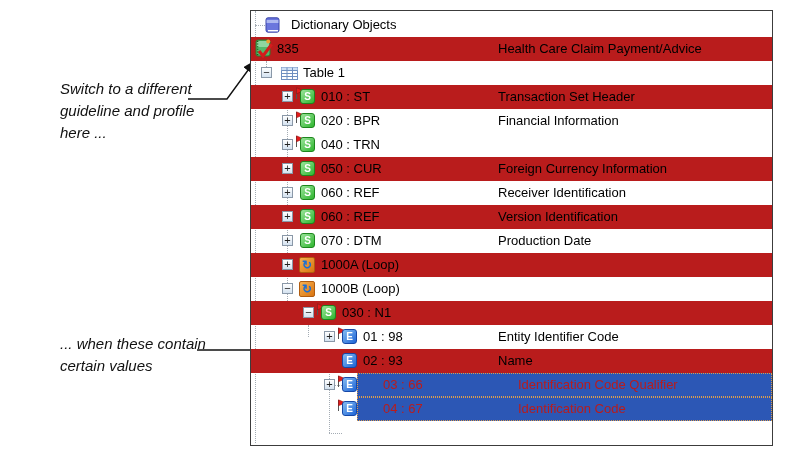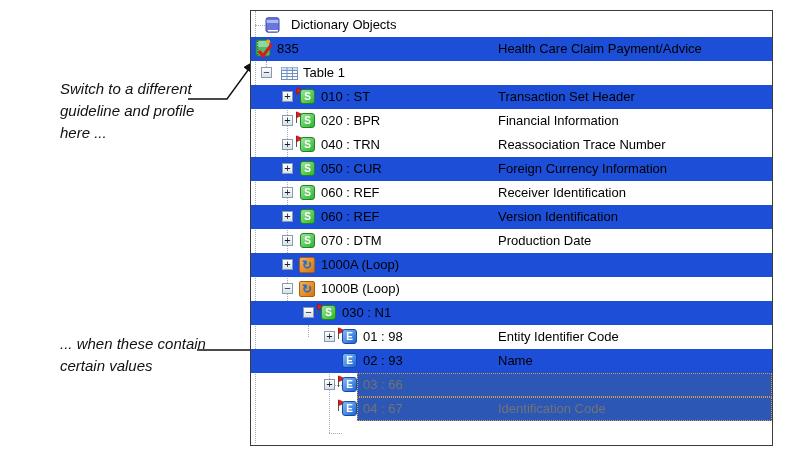--- a/index.html
+++ b/index.html
@@ -17,31 +17,31 @@
   #arrows{position:absolute;left:0;top:0;pointer-events:none;}
 
   
   .panel{
     position:absolute;left:250px;top:10px;width:523px;height:436px;
     background:#fff;border:1px solid #3c3c3c;box-sizing:border-box;
     font-size:13px;color:#000;
   }
   .rows{position:absolute;left:0;top:0;right:0;bottom:0;padding-top:2px;}
   .row{position:relative;height:24px;}
-  .row.stripe{background:#1d4ed8;text-decoration:underline;}
+  .row.stripe{background:#b91c1c;text-decoration:underline;}
   .lbl{position:absolute;top:0;line-height:24px;white-space:nowrap;}
   .desc{position:absolute;left:247px;top:0;line-height:24px;white-space:nowrap;}
   .row.gray .lbl,.row.gray .desc{color:#b3b3ab;}
 
   
   .row.sel::before{
     content:"";position:absolute;left:106px;right:0;top:0;bottom:0;
     background:#2c57b5;border:1px dotted #d79b4f;box-sizing:border-box;
   }
-  .row.sel .lbl,.row.sel .desc{color:#737373;}
+  .row.sel .lbl,.row.sel .desc{color:#b91c1c;margin-left:20px;}
 
   
   .exp{
     position:absolute;top:6px;width:11px;height:11px;box-sizing:border-box;
     border:1px solid #8a98a8;background:linear-gradient(#ffffff,#d4e2f0);
     text-align:center;font-size:11px;line-height:9px;color:#222;cursor:pointer;
   }
   .exp.plus::before{content:"+";}
   .exp.minus::before{content:"\2212";}
 
@@ -160,21 +160,20 @@
 
 
     <div class="row">
       <span class="exp plus" style="left:31px"></span>
       <span class="flag" style="left:43px"><svg width="10" height="13" viewBox="0 0 10 13">
             <line x1="2.5" y1="1" x2="2.5" y2="12" stroke="#555" stroke-width="1"></line>
             <path d="M2.5 0.8 L9.4 3.8 L2.5 6.8 Z" fill="#e31b1b" stroke="#8a0f0f" stroke-width="0.5"></path>
           </svg></span>
       <span class="ic ic-s" style="left:49px"></span>
       <span class="lbl" style="left:70px">040 : TRN</span>
-      <span class="desc">Reassociation Trace Number</span>
     </div>
 
     <div class="row stripe">
       <span class="exp plus" style="left:31px"></span>
       <span class="ic ic-s" style="left:49px"></span>
       <span class="lbl" style="left:70px">050 : CUR</span>
       <span class="desc">Foreign Currency Information</span>
     </div>
 
     <div class="row">
@@ -240,20 +239,21 @@
     </div>
 
     <div class="row sel">
       <span class="exp plus" style="left:73px"></span>
       <span class="flag" style="left:85px"><svg width="10" height="13" viewBox="0 0 10 13">
             <line x1="2.5" y1="1" x2="2.5" y2="12" stroke="#555" stroke-width="1"></line>
             <path d="M2.5 0.8 L9.4 3.8 L2.5 6.8 Z" fill="#e31b1b" stroke="#8a0f0f" stroke-width="0.5"></path>
           </svg></span>
       <span class="ic ic-e" style="left:91px"></span>
       <span class="lbl" style="left:112px">03 : 66</span>
+      <span class="desc">Identification Code Qualifier</span>
     </div>
 
     <div class="row sel">
       <span class="flag" style="left:85px"><svg width="10" height="13" viewBox="0 0 10 13">
             <line x1="2.5" y1="1" x2="2.5" y2="12" stroke="#555" stroke-width="1"></line>
             <path d="M2.5 0.8 L9.4 3.8 L2.5 6.8 Z" fill="#e31b1b" stroke="#8a0f0f" stroke-width="0.5"></path>
           </svg></span>
       <span class="ic ic-e" style="left:91px"></span>
       <span class="lbl" style="left:112px">04 : 67</span>
       <span class="desc">Identification Code</span>

